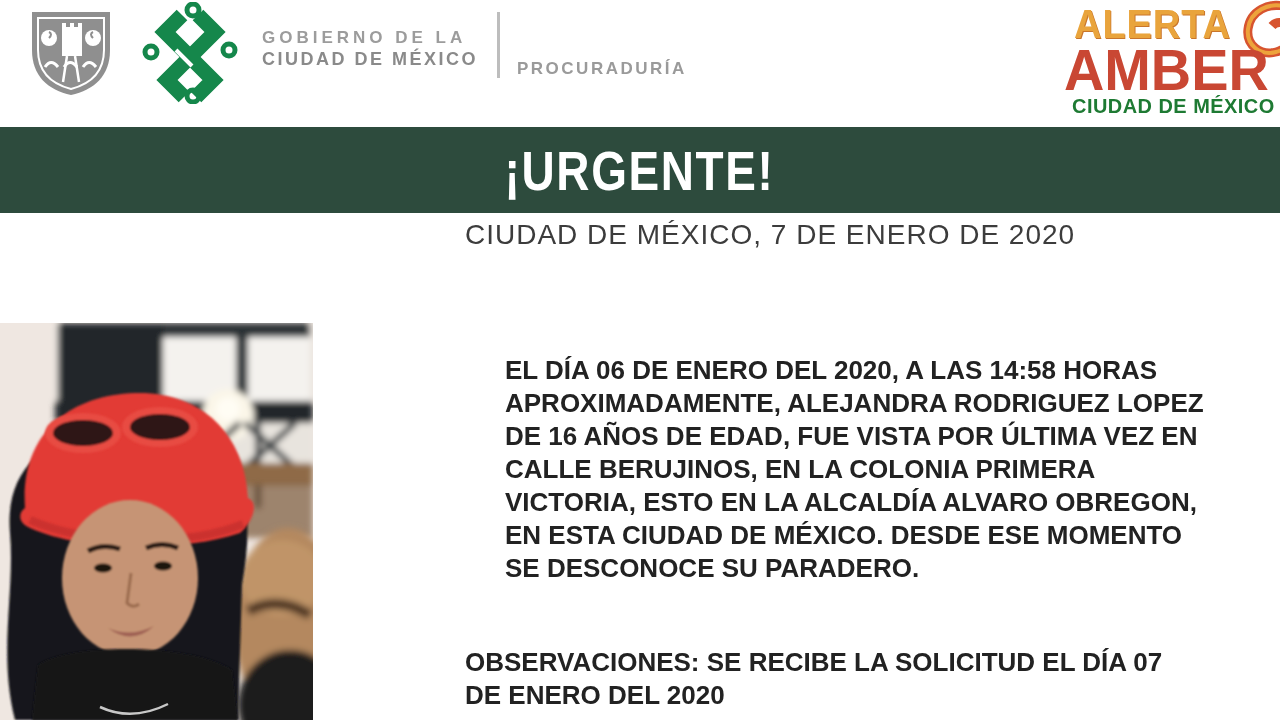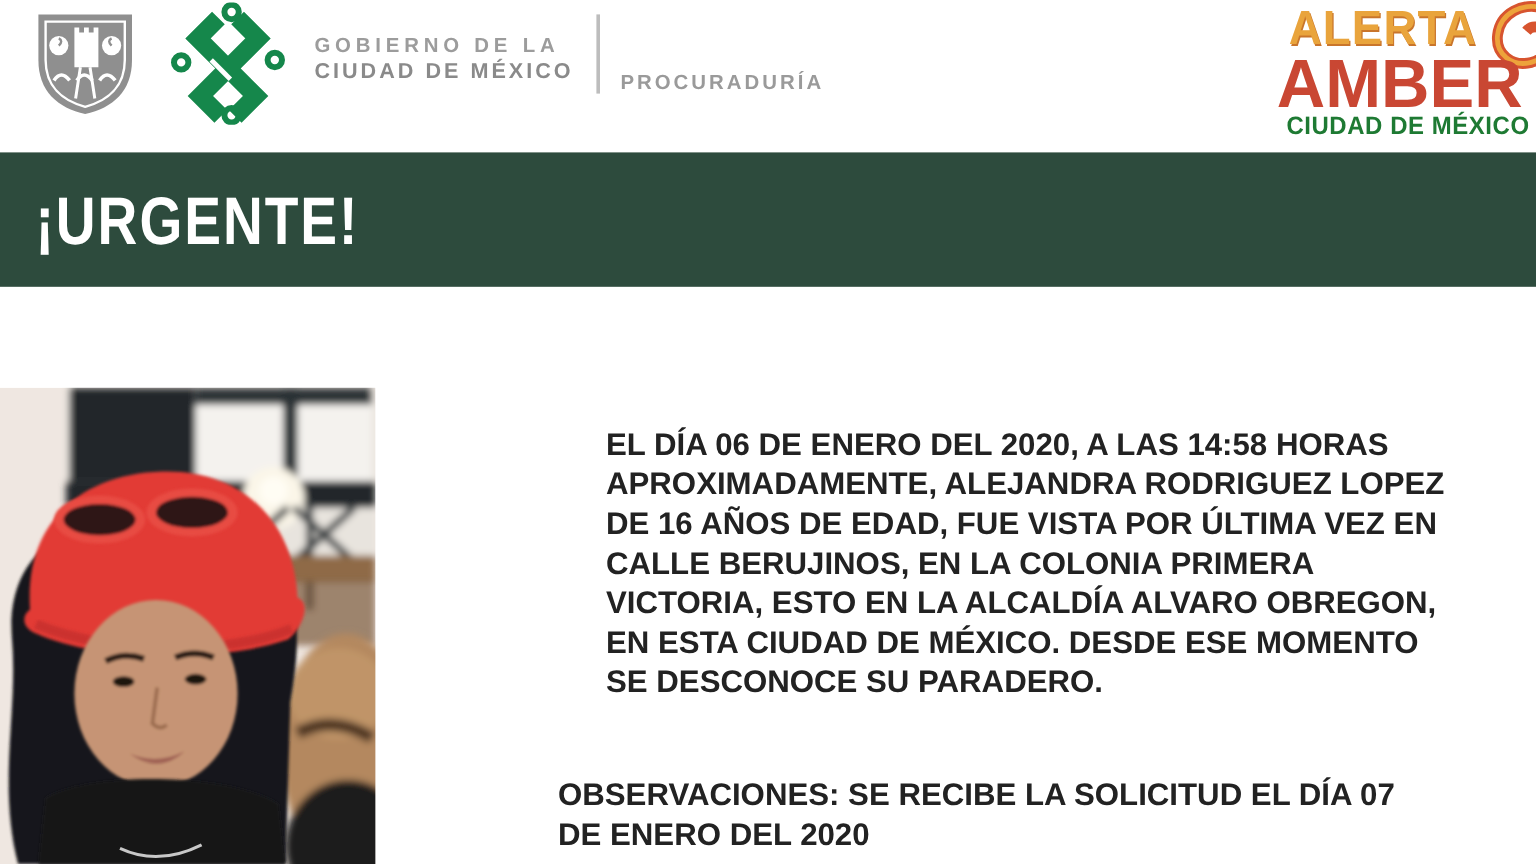--- a/index.html
+++ b/index.html
@@ -38,22 +38,22 @@
     color: #c94733; transform: scaleX(0.98); transform-origin: left top;
   }
   .amber-city {
     position: absolute; left: 8px; top: 94px;
     font-size: 21px; font-weight: 700; letter-spacing: 0.5px;
     color: #1e7a33; white-space: nowrap; transform: scaleX(0.95); transform-origin: left top;
   }
 
   
   .banner {
-    position: absolute; left: 0; top: 127px; width: 1280px; height: 112px;
-    background: #2d4b3d; display: flex; align-items: center; 
+    position: absolute; left: 0; top: 127px; width: 1280px; height: 86px;
+    background: #2d4b3d; display: flex; align-items: center; justify-content: center;
   }
   .banner-title {
     color: #ffffff; font-size: 56px; font-weight: 700; letter-spacing: 2px;
     transform: scaleX(0.82); margin: 0;
   }
 
   
   .text-col { position: absolute; left: 465px; top: 0; width: 815px; height: 720px; overflow: hidden; }
   .dateline {
     position: absolute; left: 0; top: 219px;
@@ -128,20 +128,21 @@
       <div class="amber-amber">AMBER</div>
       <div class="amber-city">CIUDAD DE MÉXICO</div>
     </div>
   </div>
 
   <div class="banner">
     <h1 class="banner-title">¡URGENTE!</h1>
   </div>
 
   <div class="text-col">
+    <div class="dateline">CIUDAD DE MÉXICO, 7 DE ENERO DE 2020</div>
 
     <div class="description">
       <div class="line">EL DÍA 06 DE ENERO DEL 2020, A LAS 14:58 HORAS</div>
       <div class="line">APROXIMADAMENTE, ALEJANDRA RODRIGUEZ LOPEZ</div>
       <div class="line">DE 16 AÑOS DE EDAD, FUE VISTA POR ÚLTIMA VEZ EN</div>
       <div class="line">CALLE BERUJINOS, EN LA COLONIA PRIMERA</div>
       <div class="line">VICTORIA, ESTO EN LA ALCALDÍA ALVARO OBREGON,</div>
       <div class="line">EN ESTA CIUDAD DE MÉXICO. DESDE ESE MOMENTO</div>
       <div class="line">SE DESCONOCE SU PARADERO.</div>
     </div>

